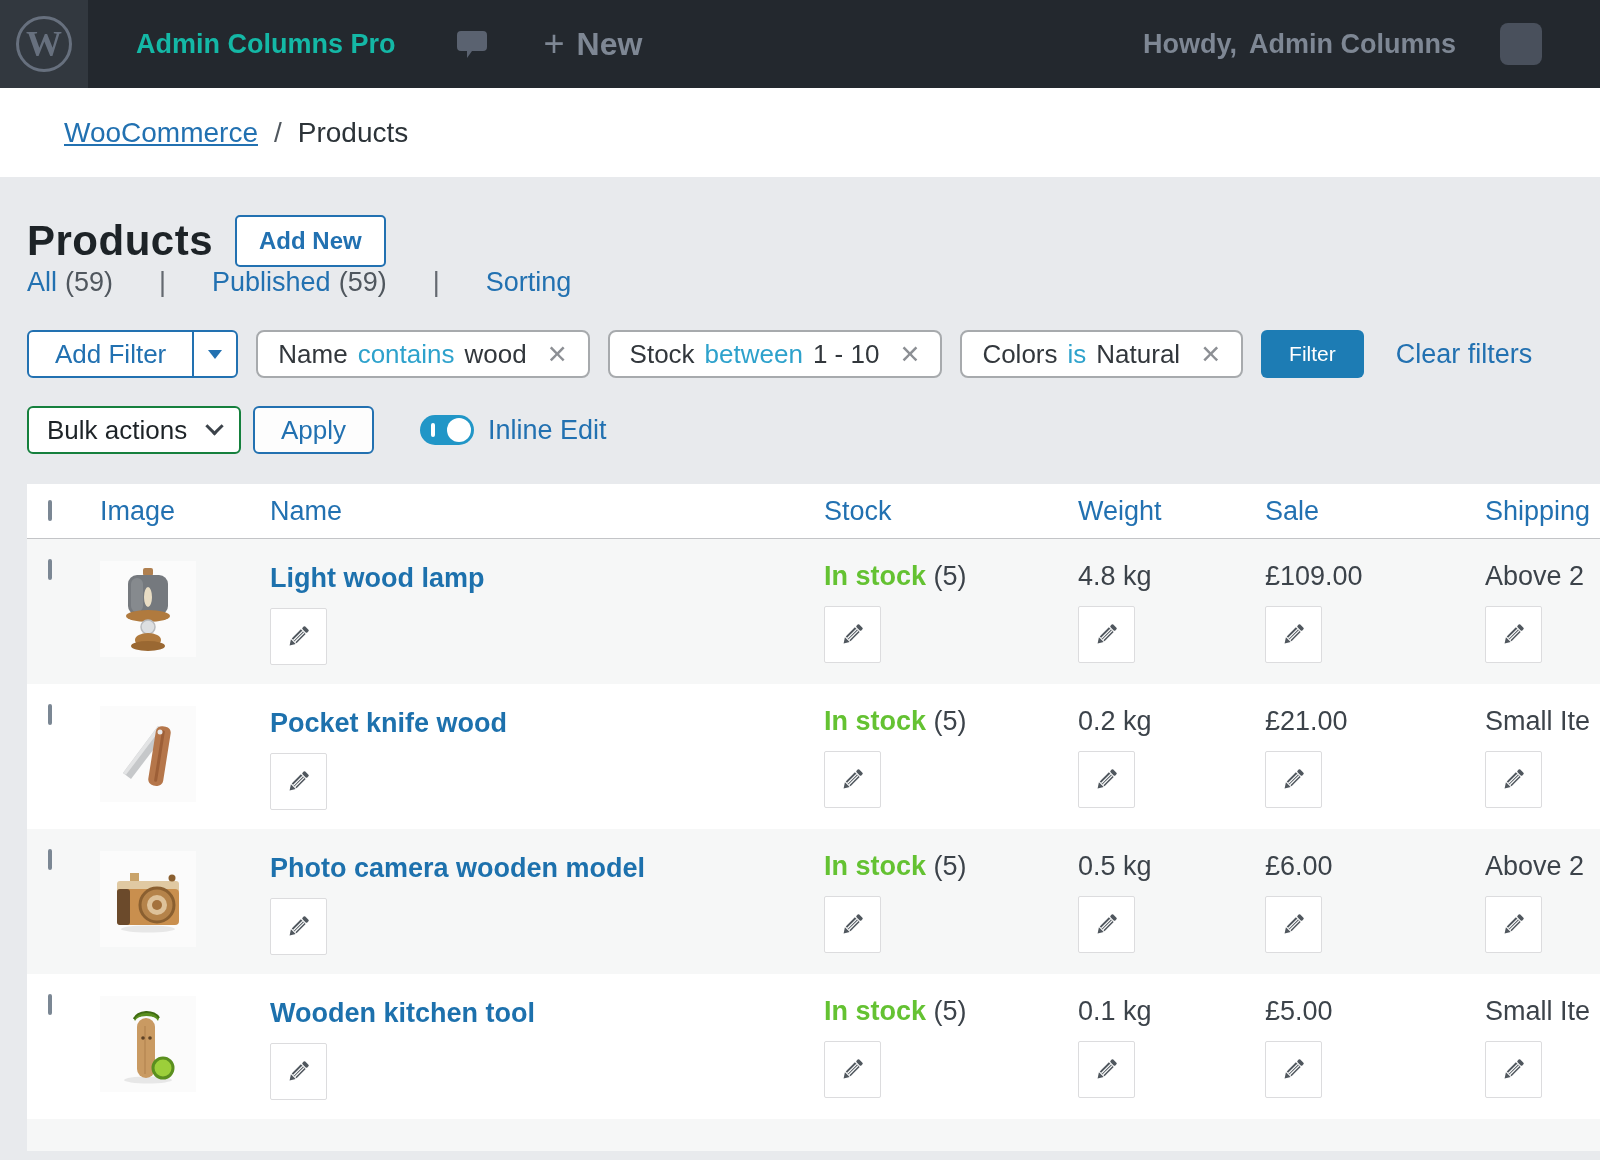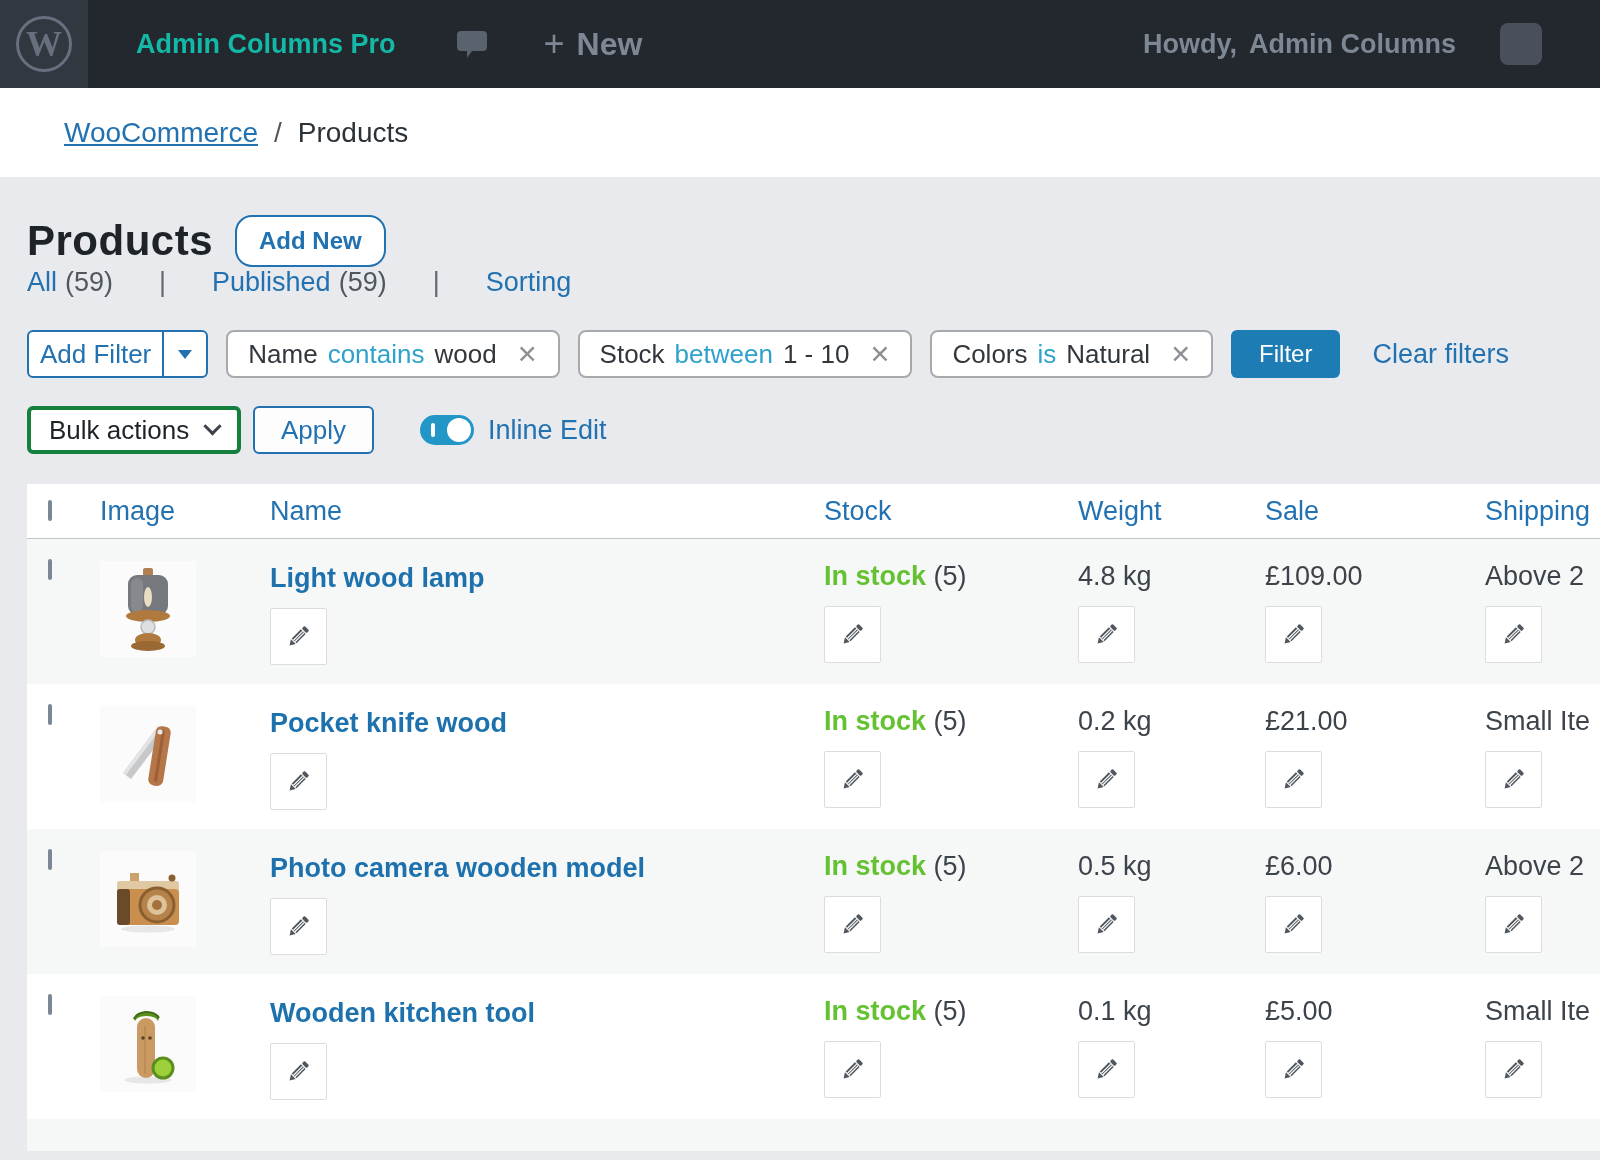--- a/index.html
+++ b/index.html
@@ -25,46 +25,46 @@
   
   .breadcrumb { height:89px; background:#ffffff; display:flex; align-items:center; padding-left:64px; font-size:28px; }
   .crumb-link { color:#2271b1; text-decoration:underline; cursor:pointer; }
   .crumb-sep { color:#50575e; margin:0 16px; }
   .crumb-current { color:#2c3338; }
 
   
   .content { padding:38px 0 0 27px; }
   .title-row { display:flex; align-items:center; }
   .page-title { font-size:42px; font-weight:700; color:#1d2327; letter-spacing:0.5px; }
-  .add-new-btn { margin-left:22px; background:#fff; border:2px solid #2271b1; border-radius:17px;
+  .add-new-btn { margin-left:22px; background:#fff; border:2px solid #2271b1; border-radius:5px;
                  color:#2271b1; font-size:24px; font-weight:600; padding:10px 22px; cursor:pointer;
                  font-family:"Liberation Sans", sans-serif; }
 
   .views-row { font-size:27px; display:flex; align-items:center;gap:28px; }
   .view-link { color:#2271b1; cursor:pointer; }
   .view-count { color:#50575e; margin-left:8px; }
   .view-sep { color:#646970; margin:0 18px; }
 
   .filter-row { margin-top:32px; display:flex; align-items:center; }
   .add-filter { display:flex; align-items:stretch; height:48px; border:2px solid #2271b1; border-radius:6px; background:#fff; overflow:hidden; cursor:pointer; }
-  .add-filter-main { display:flex; align-items:center; padding:0 11px; color:#2271b1; font-size:26px; }
+  .add-filter-main { display:flex; align-items:center; padding:0 26px; color:#2271b1; font-size:26px; }
   .add-filter-caret { width:44px; display:flex; align-items:center; justify-content:center; border-left:2px solid #2271b1; }
   .caret-down { width:0; height:0; border-left:7px solid transparent; border-right:7px solid transparent; border-top:9px solid #2271b1; }
   .chip { display:flex; align-items:center; height:48px; border:2px solid #a7aaad; border-radius:8px; background:#fff;
           padding:0 20px; font-size:26px; color:#32373c; margin-left:18px; }
   .chip:first-of-type { margin-left:22px; }
   .chip .op { color:#2ea2cc; margin:0 10px; }
   .chip .val { color:#32373c; }
   .chip-close { color:#8c8f94; font-size:25px; margin-left:20px; cursor:pointer; }
   .filter-btn { margin-left:18px; height:48px; background:#1d7cb4; color:#fff; border:none; border-radius:6px;
-                font-size:24px; padding:0 28px; cursor:pointer; font-family:"Liberation Sans", sans-serif; }
+                font-size:21px; padding:0 28px; cursor:pointer; font-family:"Liberation Sans", sans-serif; }
   .clear-filters { margin-left:32px; color:#2271b1; font-size:27px; cursor:pointer; }
 
   .bulk-row { margin-top:28px; display:flex; align-items:center; }
-  .bulk-select { width:214px; height:48px; background:#fff; border:4px solid #15803d; border-radius:6px;
+  .bulk-select { width:214px; height:48px; background:#fff; border:2px solid #15803d; border-radius:6px;
                  display:flex; align-items:center; justify-content:space-between; padding:0 18px; font-size:26px; color:#1d2327; cursor:pointer; }
   .sel-chevron { width:13px; height:13px; border-right:3px solid #3c434a; border-bottom:3px solid #3c434a; transform:rotate(45deg) translate(-3px,-3px); }
   .apply-btn { margin-left:12px; height:48px; background:#fdfdfd; border:2px solid #2271b1; border-radius:6px;
                color:#2271b1; font-size:26px; padding:0 26px; cursor:pointer; font-family:"Liberation Sans", sans-serif; }
   .toggle { margin-left:46px; width:54px; height:30px; border-radius:15px; background:#2196c7; position:relative; cursor:pointer; }
   .toggle::before { content:""; position:absolute; left:11px; top:8px; width:4px; height:14px; border-radius:2px; background:#fff; }
   .toggle-knob { position:absolute; right:3px; top:3px; width:24px; height:24px; border-radius:50%; background:#fff; }
   .toggle-label { margin-left:14px; font-size:27px; color:#2271b1; }
 
   

